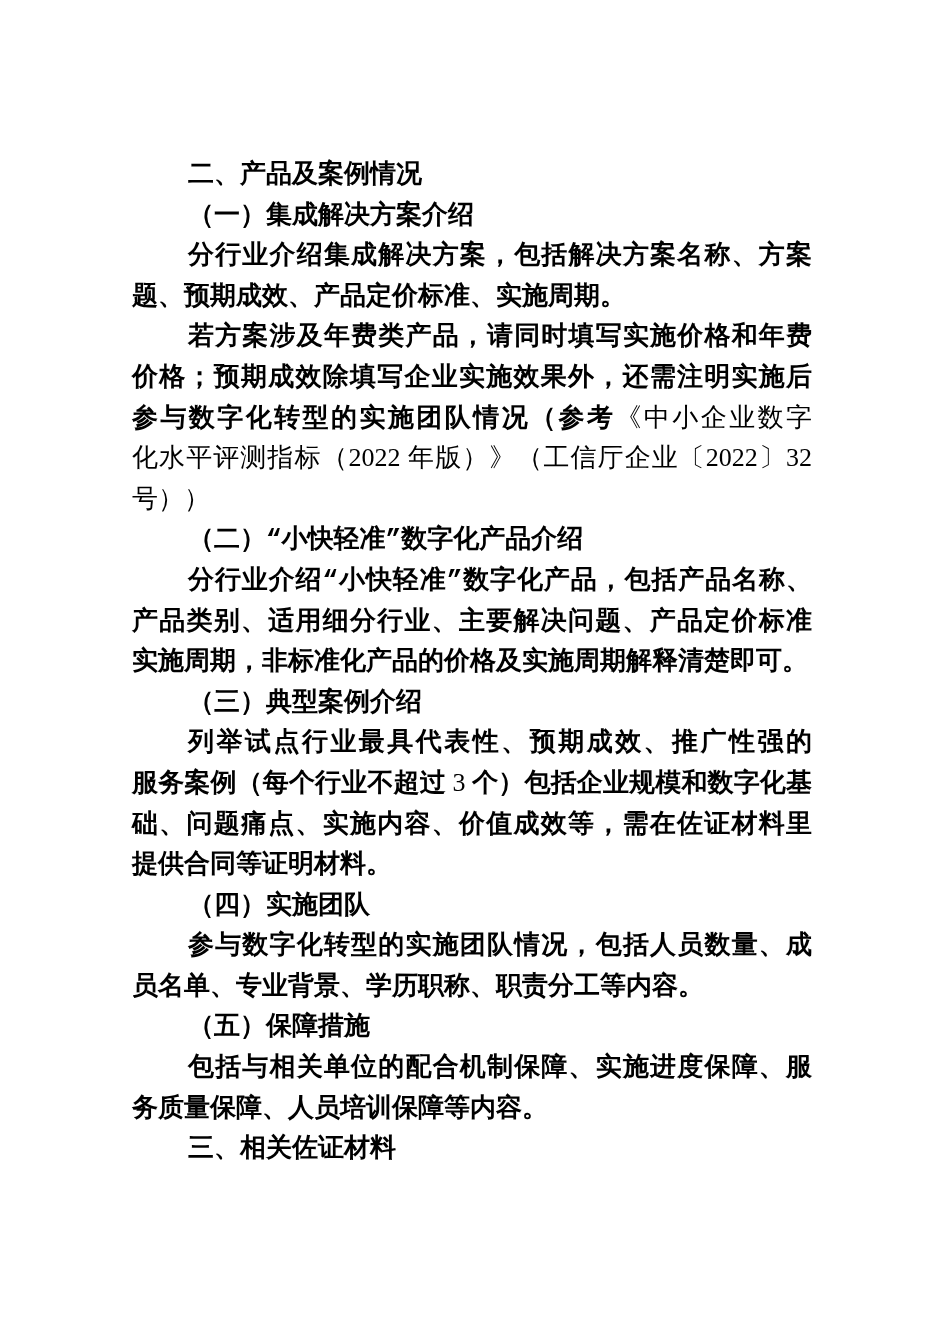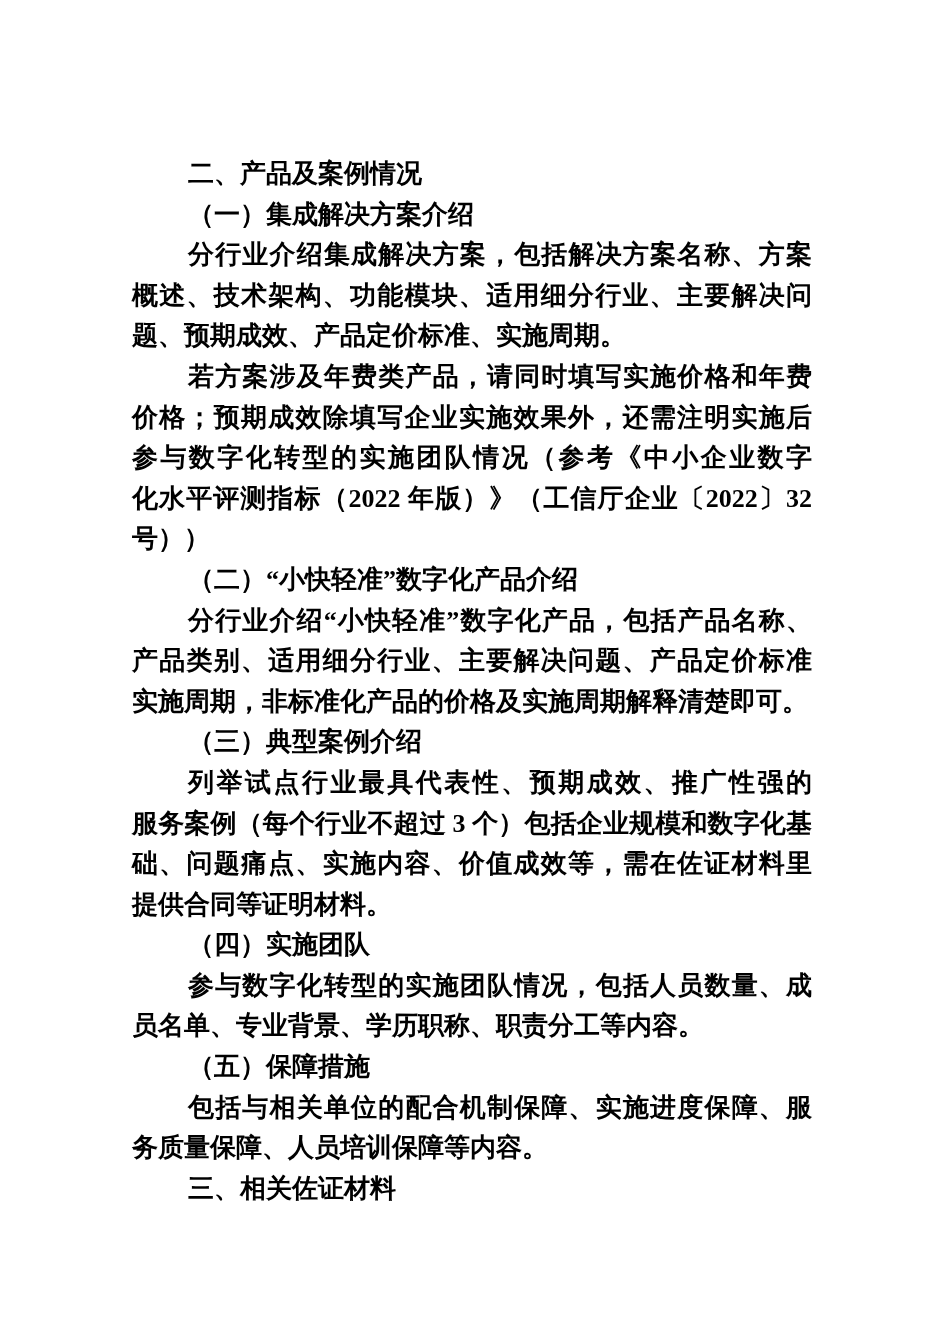--- a/index.html
+++ b/index.html
@@ -36,37 +36,36 @@
     overflow: visible;
   }
   .doc-line.indent {
     padding-left: 56px;
   }
   .doc-line.justify {
     text-align: justify;
     text-align-last: justify;
   }
   .seg-sans {
-    font-family: Liberation Serif, serif;
+    font-family: Liberation Mono, monospace;
     font-weight: 700;
   }
   .seg-serif {
     font-family: "Liberation Serif", serif;
-    font-weight: 700;
+    font-weight: 400;
   }
 </style>
 </head>
 <body style="background: rgb(255, 255, 255);">
 
 <div class="doc-page">
   <div class="doc-body" style="color: rgb(0, 0, 0);">
       <div class="doc-line indent"><span class="seg-sans">二、产品及案例情况</span></div>
       <div class="doc-line indent"><span class="seg-sans">（一）集成解决方案介绍</span></div>
       <div class="doc-line indent justify"><span class="seg-sans">分行业介绍集成解决方案，包括解决方案名称、方案</span></div>
-      <div class="doc-line justify"><span class="seg-sans">概述、技术架构、功能模块、适用细分行业、主要解决问</span></div>
       <div class="doc-line"><span class="seg-sans">题、预期成效、产品定价标准、实施周期。</span></div>
       <div class="doc-line indent justify"><span class="seg-sans">若方案涉及年费类产品，请同时填写实施价格和年费</span></div>
       <div class="doc-line justify"><span class="seg-sans">价格；预期成效除填写企业实施效果外，还需注明实施后</span></div>
       <div class="doc-line justify"><span class="seg-sans">参与数字化转型的实施团队情况（参考</span><span class="seg-serif">《中小企业数字</span></div>
       <div class="doc-line justify"><span class="seg-serif">化水平评测指标（2022 年版）》（工信厅企业〔2022〕32</span></div>
       <div class="doc-line"><span class="seg-serif">号））</span></div>
       <div class="doc-line indent"><span class="seg-sans">（二）“小快轻准”数字化产品介绍</span></div>
       <div class="doc-line indent justify"><span class="seg-sans">分行业介绍“小快轻准”数字化产品，包括产品名称、</span></div>
       <div class="doc-line justify"><span class="seg-sans">产品类别、适用细分行业、主要解决问题、产品定价标准</span></div>
       <div class="doc-line"><span class="seg-sans">实施周期，非标准化产品的价格及实施周期解释清楚即可。</span></div>

